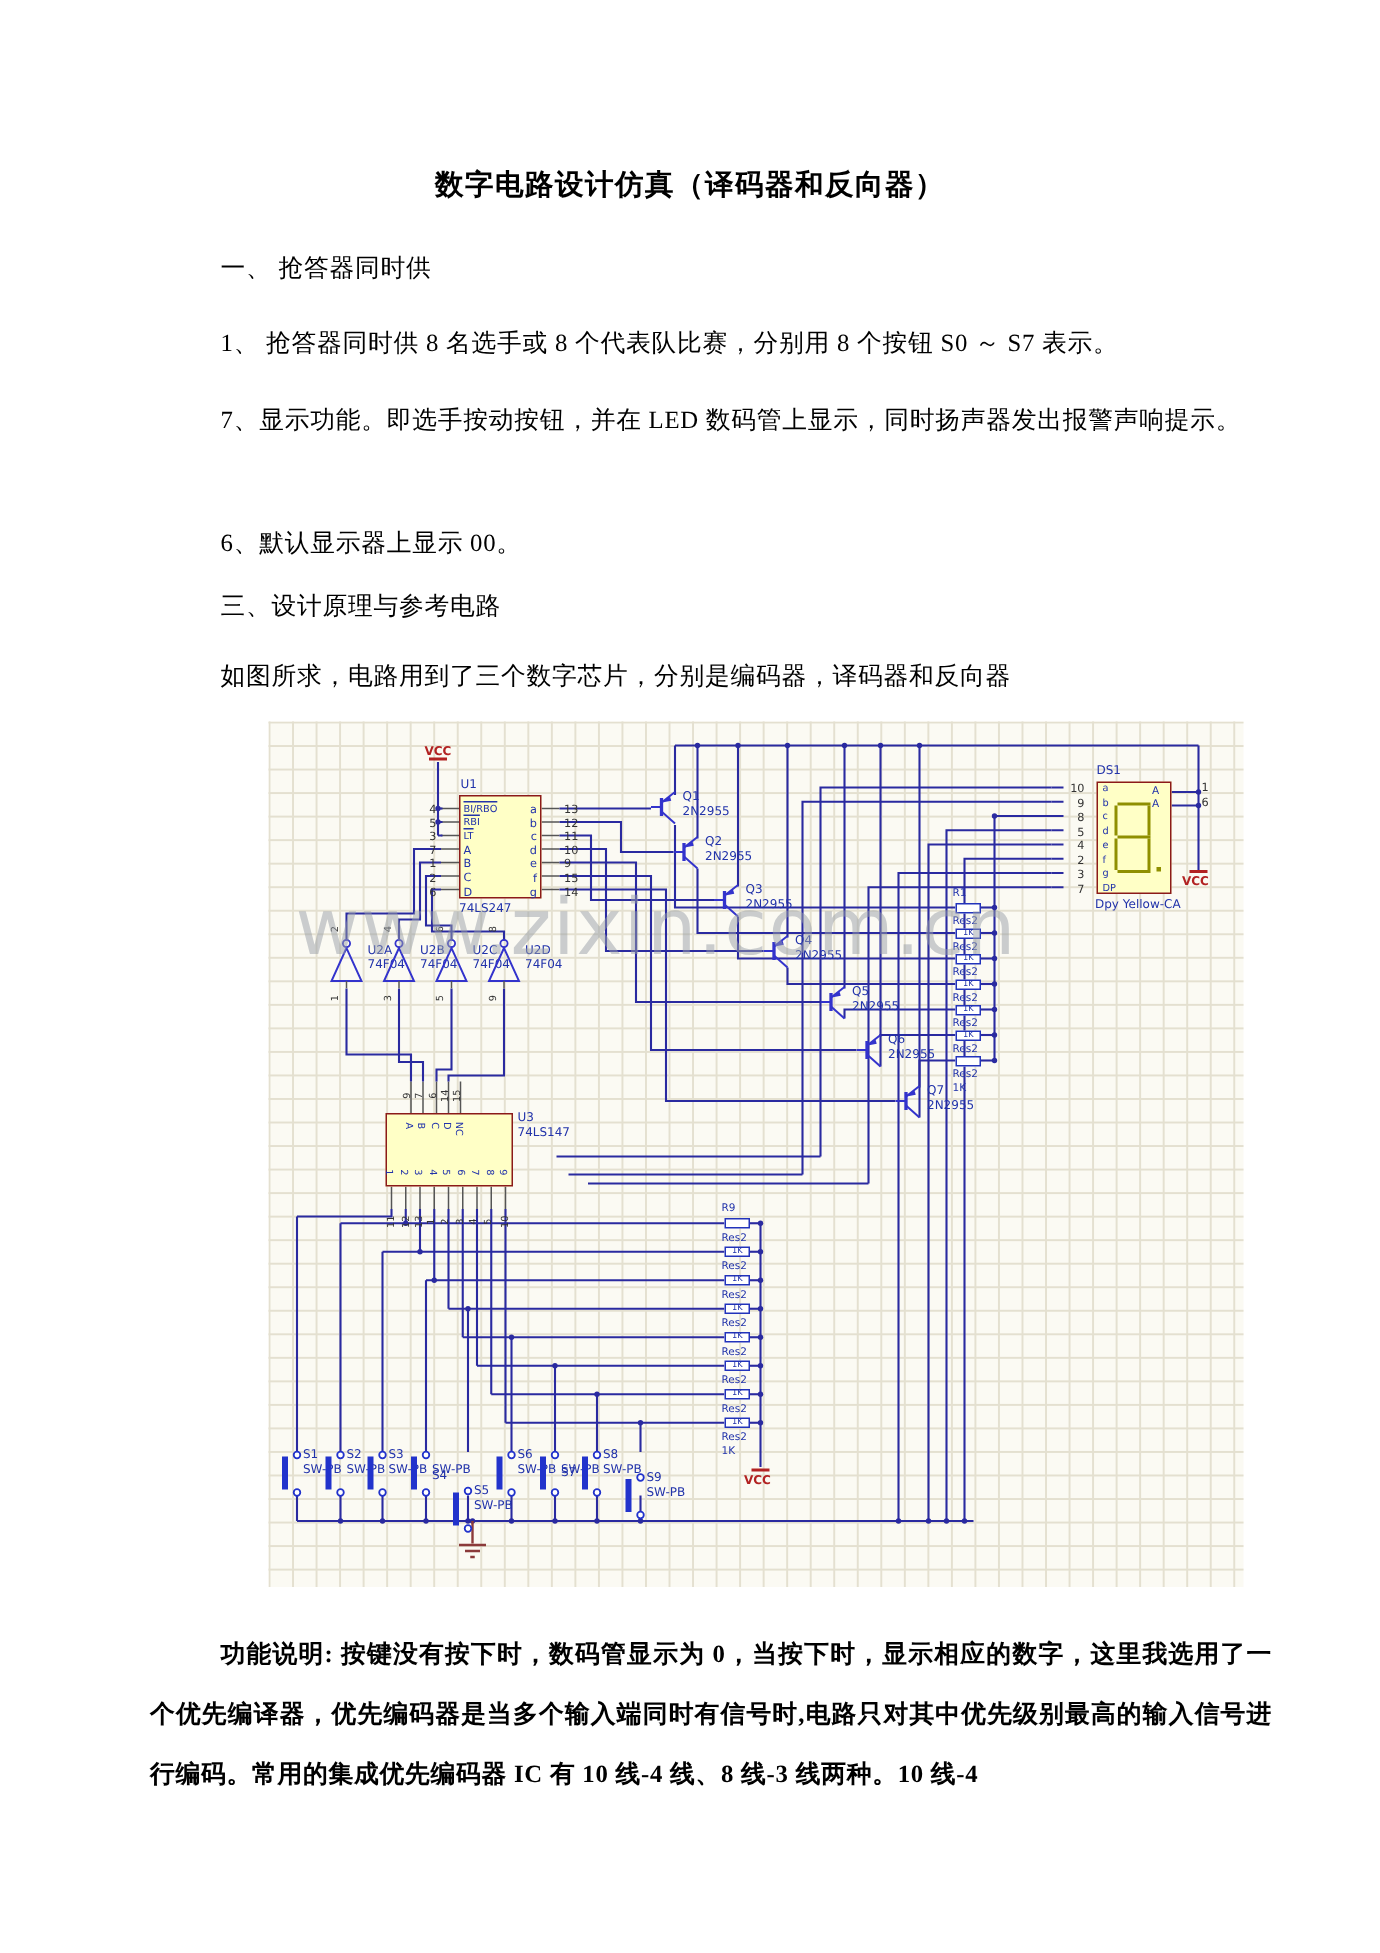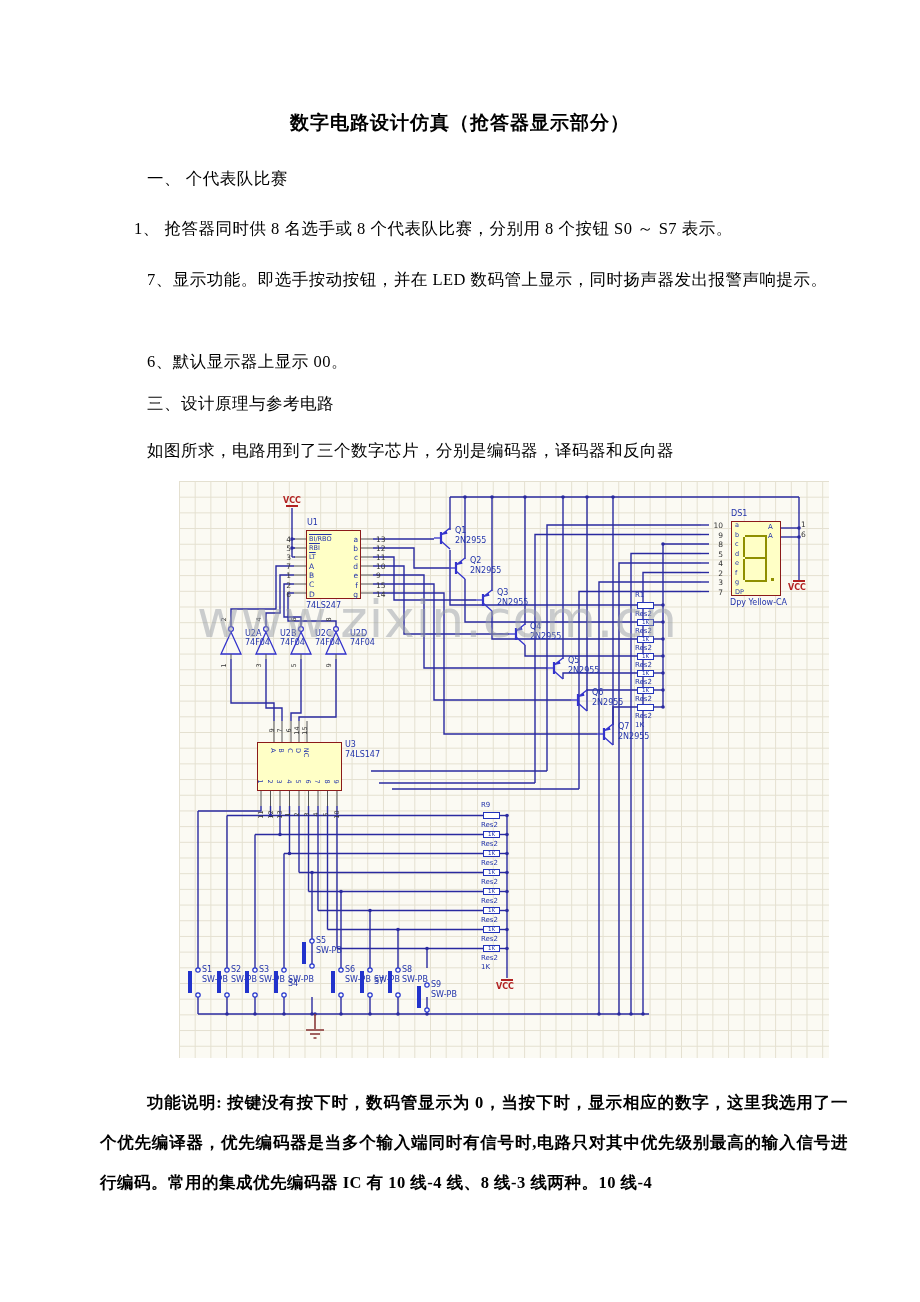--- a/index.html
+++ b/index.html
@@ -27,23 +27,23 @@
         font-size:5.5px;color:#2233AA;text-align:center;line-height:5px;}
   .rcap{position:absolute;font-size:7px;color:#2233AA;z-index:3;line-height:8px;}
   .comp{position:absolute;z-index:3;text-decoration:underline;}
   .seg{position:absolute;background:#8F8F00;z-index:3;}
   .wm{position:absolute;left:18px;top:108px;width:640px;z-index:6;font-size:52px;color:#9aa0a8;opacity:.5;
       font-family:"DejaVu Sans",sans-serif;letter-spacing:1px;white-space:nowrap;}
 </style>
 </head>
 <body>
 
-<div class="abs doc-title" style="top:110px">数字电路设计仿真（抢答器显示部分）</div>
-<div class="abs para" style="left:147px;top:168px">一、 个代表队比赛</div>
-<div class="abs para" style="left:134px;top:218px">1、 抢答器同时供 8 名选手或 8 个代表队比赛，分别用 8 个按钮 S0 ～ S7 表示。</div>
+<div class="abs doc-title" style="top:110px">数字电路设计仿真（译码器和反向器）</div>
+<div class="abs para" style="left:147px;top:168px">一、 抢答器同时供</div>
+<div class="abs para" style="left:147px;top:218px">1、 抢答器同时供 8 名选手或 8 个代表队比赛，分别用 8 个按钮 S0 ～ S7 表示。</div>
 <div class="abs para wrapP" style="left:100px;top:262px">7、显示功能。即选手按动按钮，并在 LED 数码管上显示，同时扬声器发出报警声响提示。</div>
 <div class="abs para" style="left:147px;top:351px">6、默认显示器上显示 00。</div>
 <div class="abs para" style="left:147px;top:393px">三、设计原理与参考电路</div>
 <div class="abs para" style="left:147px;top:440px">如图所求，电路用到了三个数字芯片，分别是编码器，译码器和反向器</div>
 <div class="abs para footP" style="left:100px;top:1083px">功能说明: 按键没有按下时，数码管显示为 0，当按下时，显示相应的数字，这里我选用了一个优先编译器，优先编码器是当多个输入端同时有信号时,电路只对其中优先级别最高的输入信号进行编码。常用的集成优先编码器 IC 有 10 线-4 线、8 线-3 线两种。10 线-4</div>
 
 <div class="abs schem">
 
   <svg class="wires" width="650" height="577" viewBox="0 0 650 577">
     <g stroke="#555" stroke-width="1">
@@ -571,21 +571,21 @@
   </div>
   <div class="comp" style="left:93px;top:484px;width:40px;height:34px">
     <svg width="16" height="34">
         <rect x="2" y="6" width="4" height="22" fill="#2233CC"></rect>
         <circle cx="12" cy="5" r="2.2" fill="#fff" stroke="#2233CC" stroke-width="1.2"></circle>
         <circle cx="12" cy="30" r="2.2" fill="#fff" stroke="#2233CC" stroke-width="1.2"></circle>
       </svg>
     <span class="lab" style="left:16px;top:14px">S4</span>
     <span class="lab" style="left:16px;top:10px">SW-PB</span>
   </div>
-  <div class="comp" style="left:121px;top:455px;width:40px;height:34px">
+  <div class="comp" style="left:121px;top:508px;width:40px;height:34px">
     <svg width="16" height="34">
         <rect x="2" y="6" width="4" height="22" fill="#2233CC"></rect>
         <circle cx="12" cy="5" r="2.2" fill="#fff" stroke="#2233CC" stroke-width="1.2"></circle>
         <circle cx="12" cy="30" r="2.2" fill="#fff" stroke="#2233CC" stroke-width="1.2"></circle>
       </svg>
     <span class="lab" style="left:16px;top:0px">S5</span>
     <span class="lab" style="left:16px;top:10px">SW-PB</span>
   </div>
   <div class="comp" style="left:150px;top:484px;width:40px;height:34px">
     <svg width="16" height="34">

